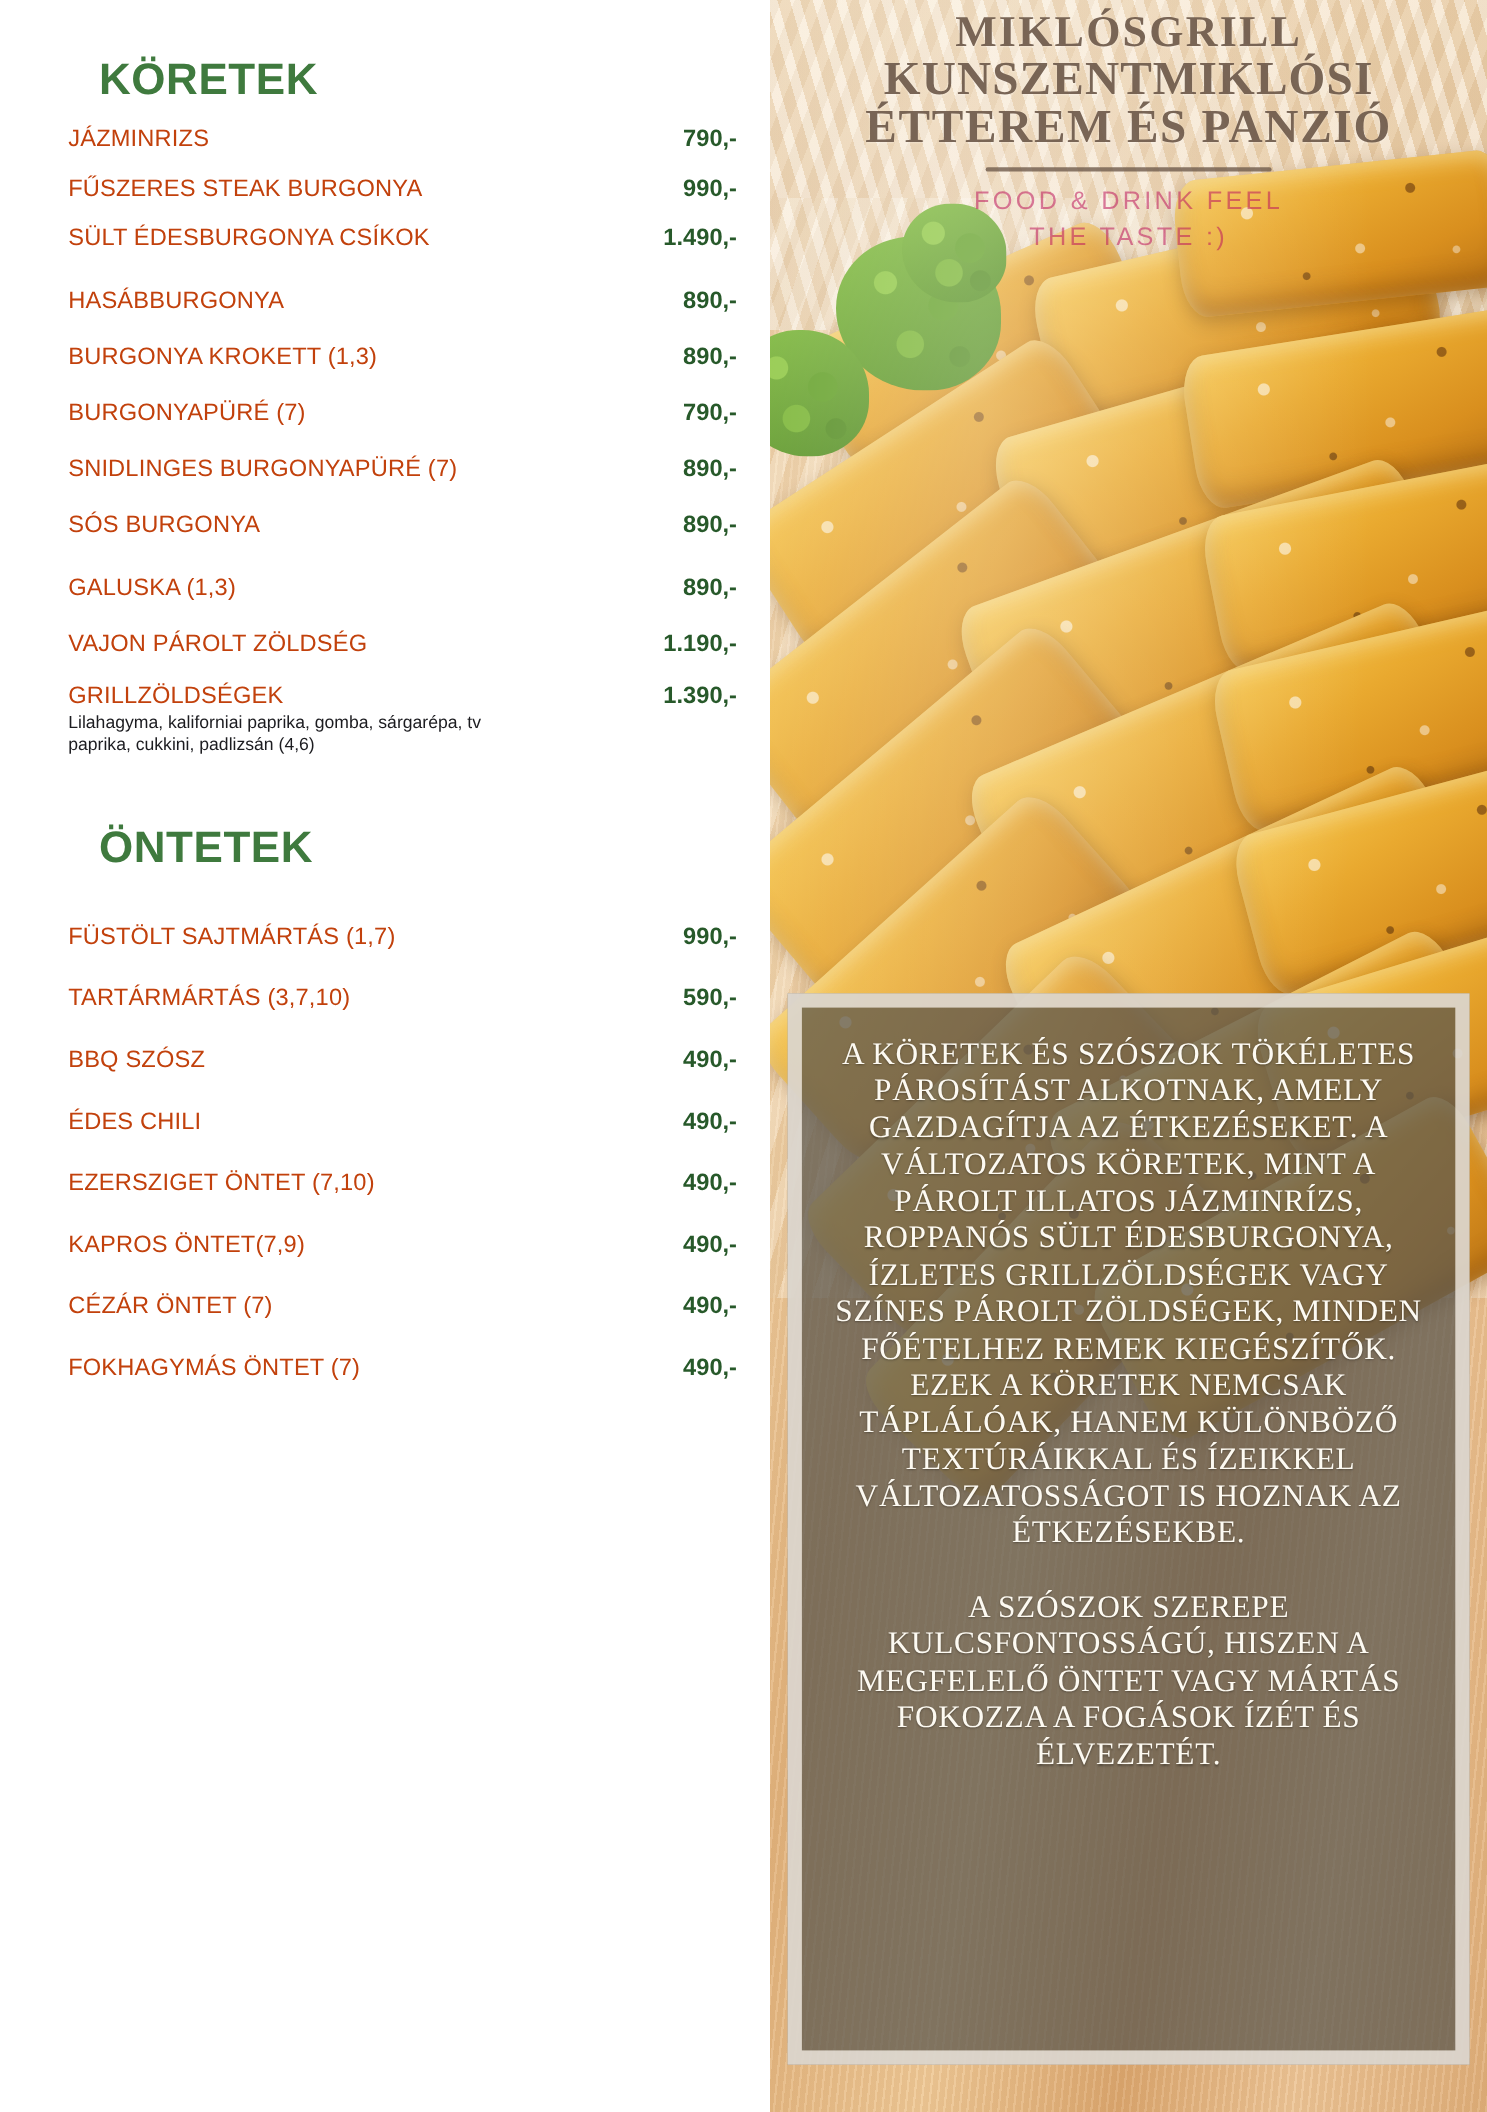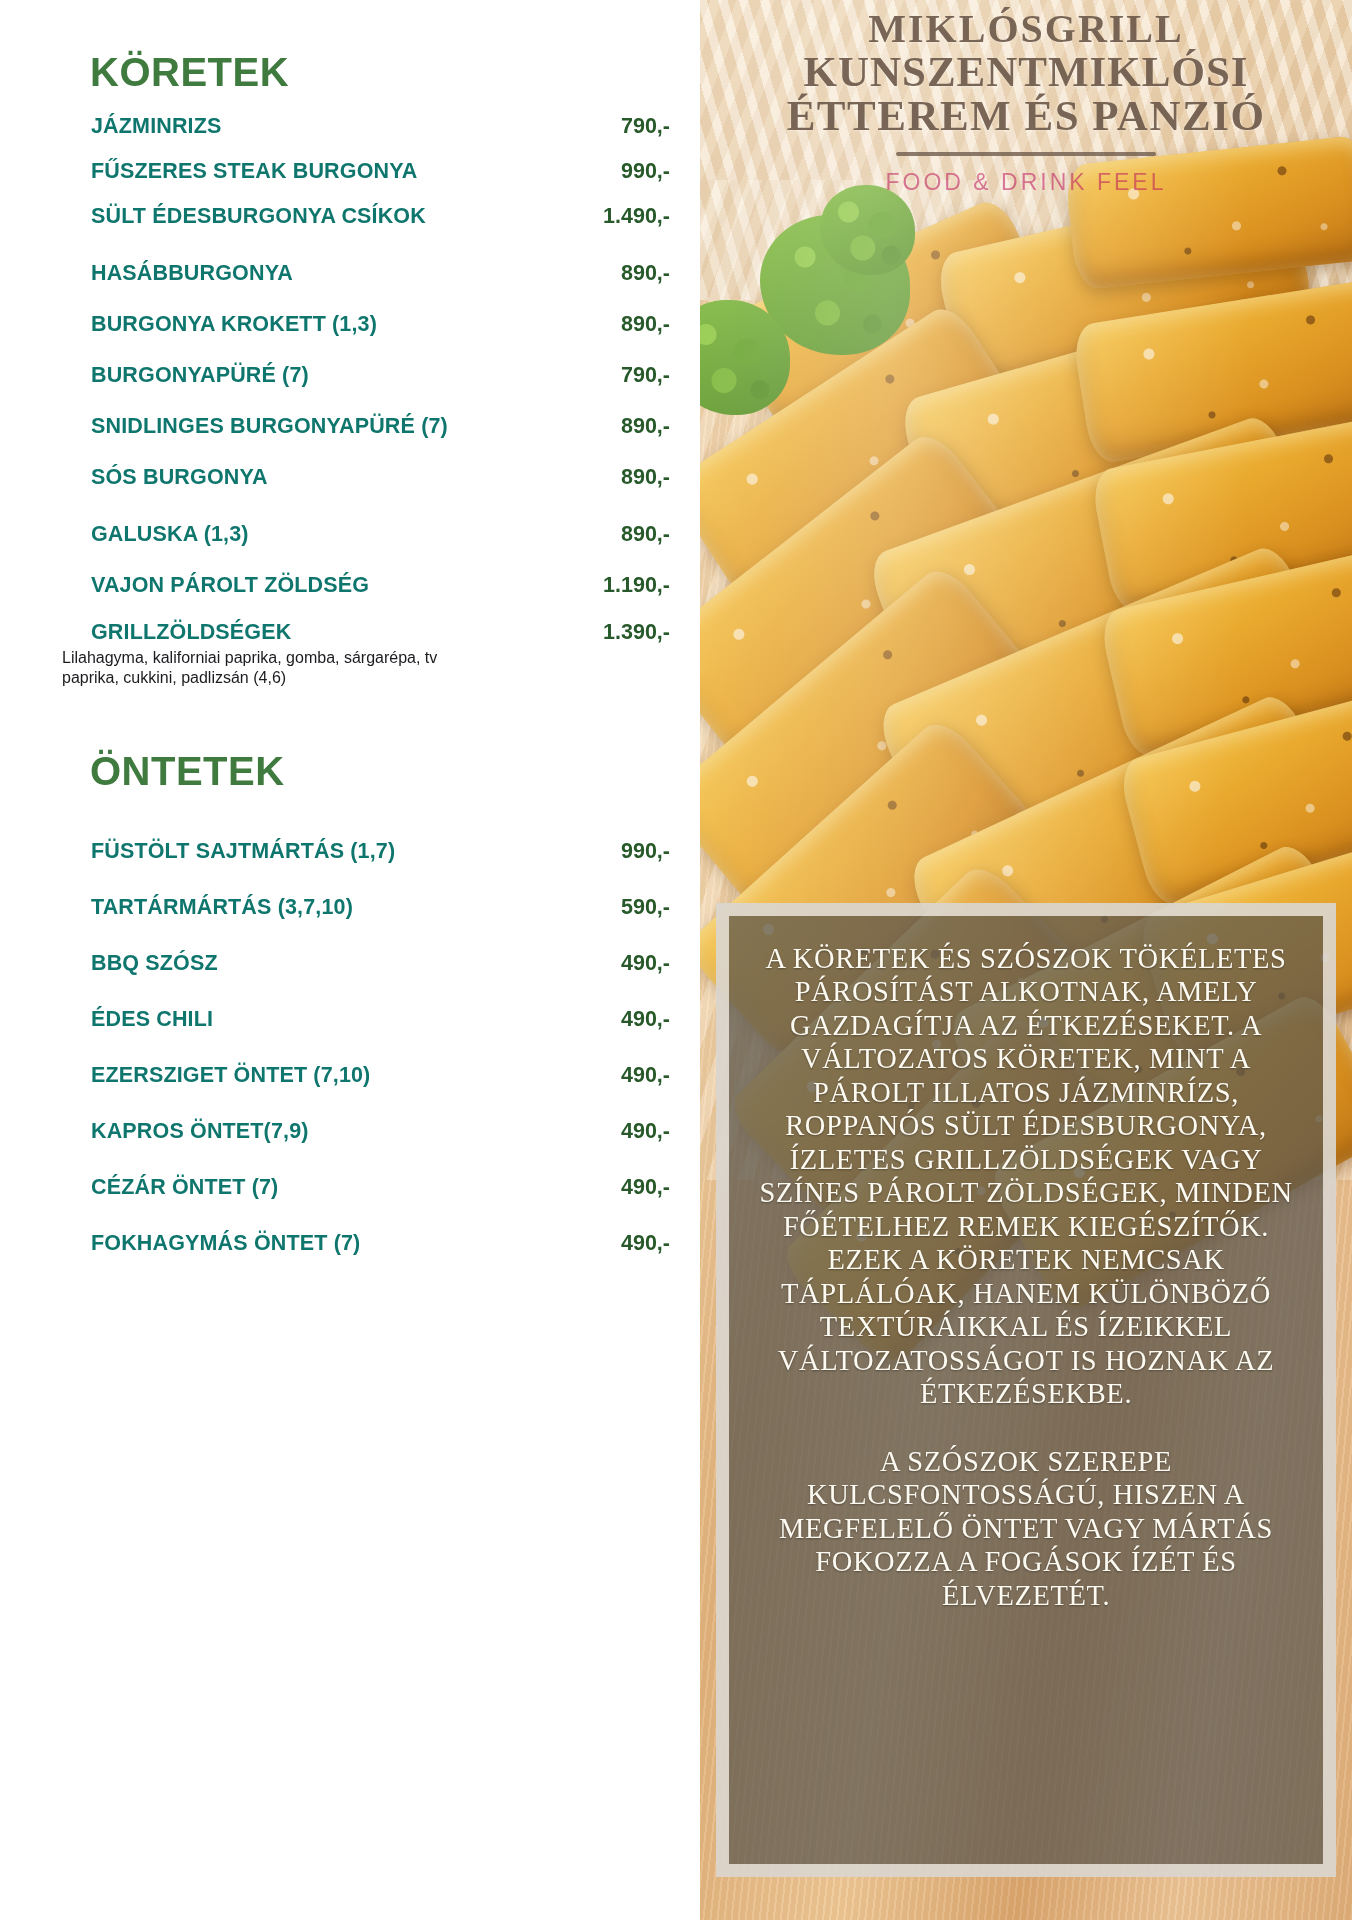--- a/index.html
+++ b/index.html
@@ -29,26 +29,25 @@
   #koretek-title { margin-top:52px; }
   #ontetek-title { margin-top:0; }
 
   .items { margin-top:22px; }
   .item { position:relative; margin-bottom:20px; }
   .item-row {
     display:flex; align-items:baseline; justify-content:space-between;
     gap:10px;
   }
   .item-name {
-    color:#0f766e;
+    color:#c2410c;
     font-size:21.5px;
-    font-weight:bold;
+    font-weight:normal;
     letter-spacing:0.15px;
     white-space:nowrap;
-    margin-left:29px;
   }
   .item-price {
     color:#27592a;
     font-size:21.5px;
     font-weight:bold;
     white-space:nowrap;
     text-align:right;
     flex-shrink:0;
   }
   .item-desc {
@@ -383,20 +382,21 @@
     </div>
 
     <div class="glare"></div>
 
     <div class="logo">
       <div class="logo-line l1">MIKLÓSGRILL</div>
       <div class="logo-line l2">KUNSZENTMIKLÓSI</div>
       <div class="logo-line l3">ÉTTEREM ÉS PANZIÓ</div>
       <div class="logo-rule"></div>
       <div class="logo-sub">FOOD &amp; DRINK FEEL</div>
+      <div class="logo-sub">THE TASTE :)</div>
     </div>
 
     <div class="desc-card">
       <div class="desc-text">A KÖRETEK ÉS SZÓSZOK TÖKÉLETES PÁROSÍTÁST ALKOTNAK, AMELY GAZDAGÍTJA AZ ÉTKEZÉSEKET. A VÁLTOZATOS KÖRETEK, MINT A PÁROLT ILLATOS JÁZMINRÍZS, ROPPANÓS SÜLT ÉDESBURGONYA, ÍZLETES GRILLZÖLDSÉGEK VAGY SZÍNES PÁROLT ZÖLDSÉGEK, MINDEN FŐÉTELHEZ REMEK KIEGÉSZÍTŐK. EZEK A KÖRETEK NEMCSAK TÁPLÁLÓAK, HANEM KÜLÖNBÖZŐ TEXTÚRÁIKKAL ÉS ÍZEIKKEL VÁLTOZATOSSÁGOT IS HOZNAK AZ ÉTKEZÉSEKBE.</div>
       <div class="desc-text">A SZÓSZOK SZEREPE KULCSFONTOSSÁGÚ, HISZEN A MEGFELELŐ ÖNTET VAGY MÁRTÁS FOKOZZA A FOGÁSOK ÍZÉT ÉS ÉLVEZETÉT.</div>
     </div>
   </div>
 
 </div>
 

